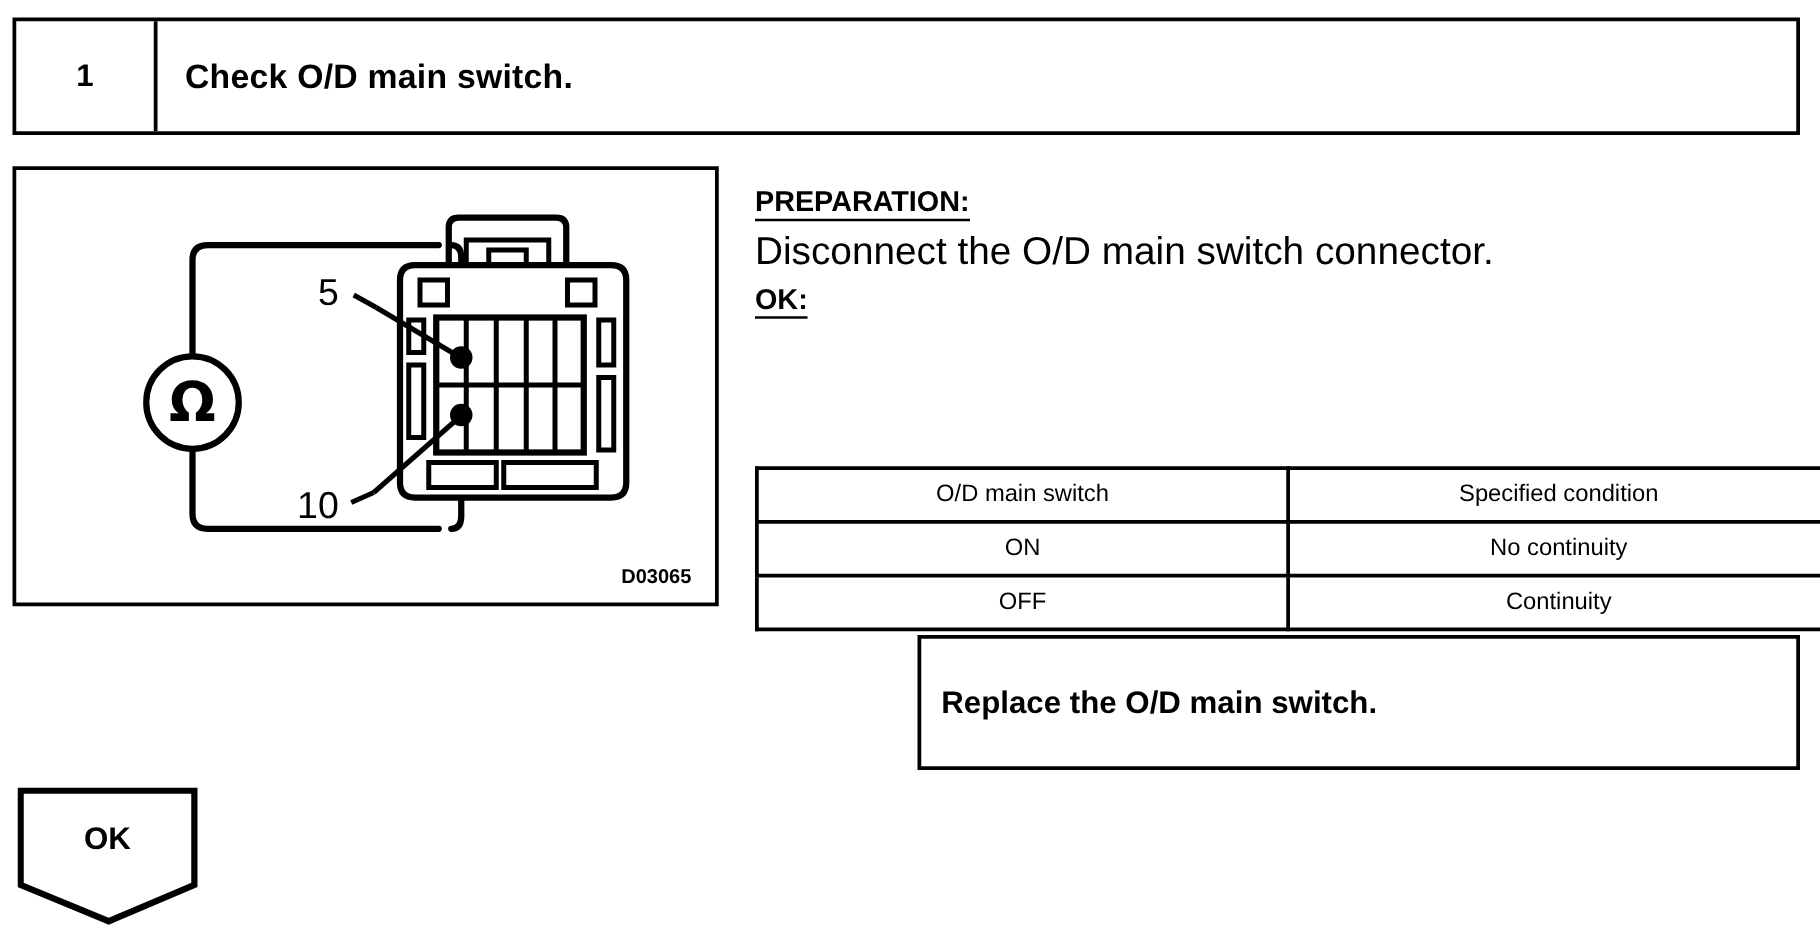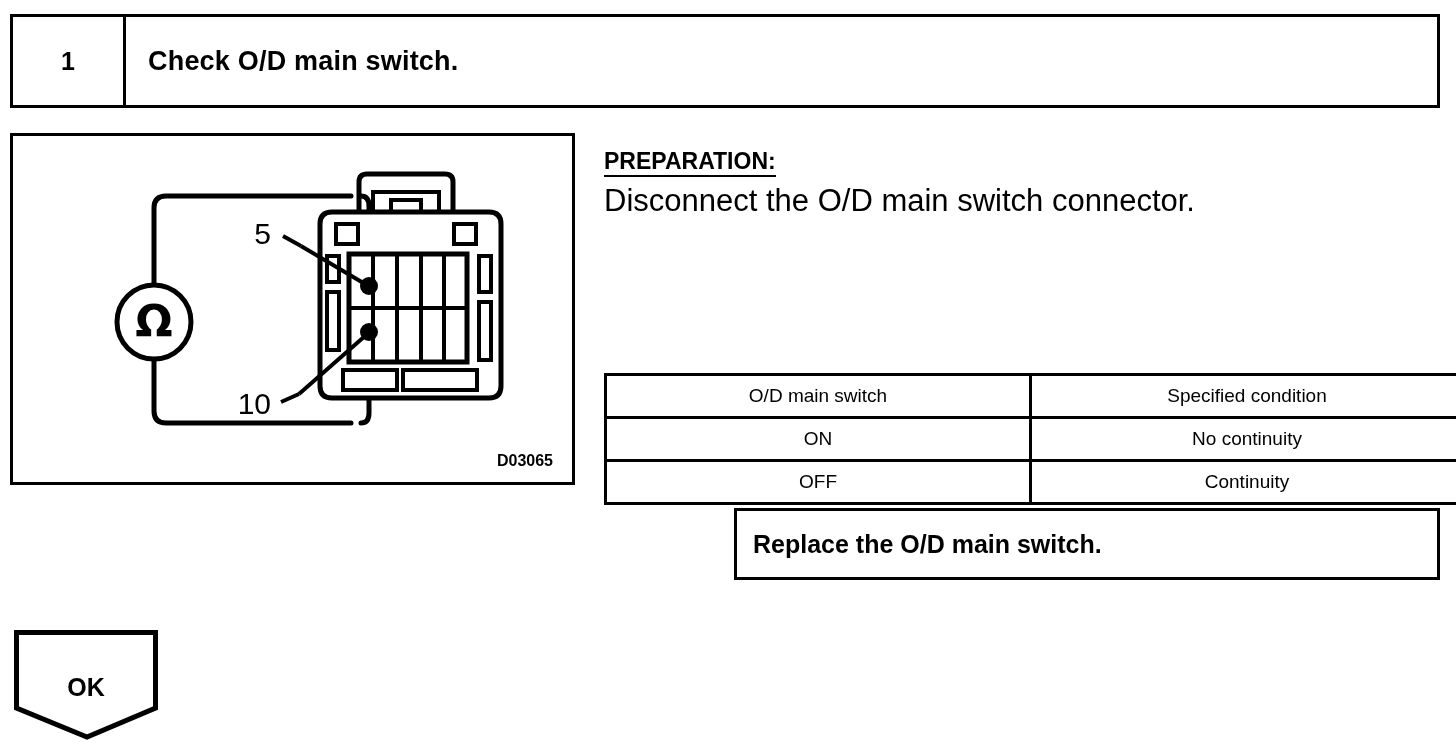--- a/index.html
+++ b/index.html
@@ -139,21 +139,21 @@
     align-items: center;
     justify-content: center;
     font-size: 25px;
     font-weight: bold;
   }
   .ng-action-box {
     position: absolute;
     left: 130px;
     top: 0;
     width: 706px;
-    height: 72px;
+    height: 108px;
     border: 3px solid #000;
     box-sizing: border-box;
     display: flex;
     align-items: center;
     padding-left: 16px;
     font-size: 25px;
     font-weight: bold;
   }
 
   
@@ -161,21 +161,21 @@
     position: absolute;
     left: 14px;
     top: 630px;
     width: 150px;
     height: 110px;
   }
   .ok-tag svg { display: block; }
   .ok-label {
     position: absolute;
     left: 0;
-    top: 16px;
+    top: 0;
     width: 144px;
     height: 82px;
     display: flex;
     align-items: center;
     justify-content: center;
     font-size: 25px;
     font-weight: bold;
   }
 </style>
 </head>
@@ -245,20 +245,23 @@
   </svg>
 </div>
 
 <div class="right-col">
   <div class="heading-block">
     <span class="heading">PREPARATION:</span>
   </div>
   <p class="body-text">Disconnect the O/D main switch connector.</p>
 
 
+  <div class="heading-block">
+    <span class="heading">OK:</span>
+  </div>
 </div>
 
 <table class="spec-table">
   <tbody>
     <tr>
       <td class="col-a">O/D main switch</td>
       <td class="col-b">Specified condition</td>
     </tr>
     <tr>
       <td class="col-a">ON</td>

